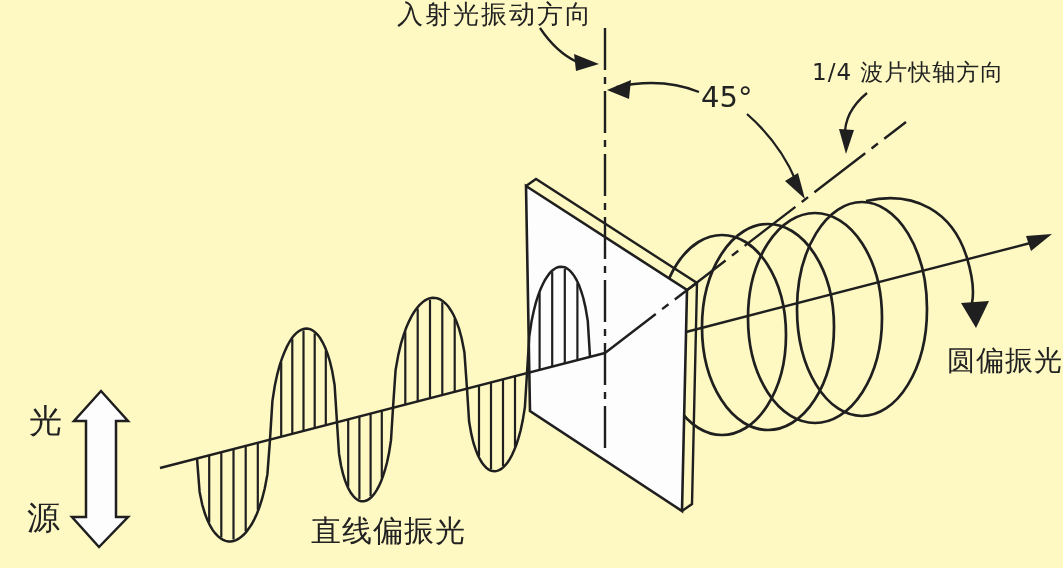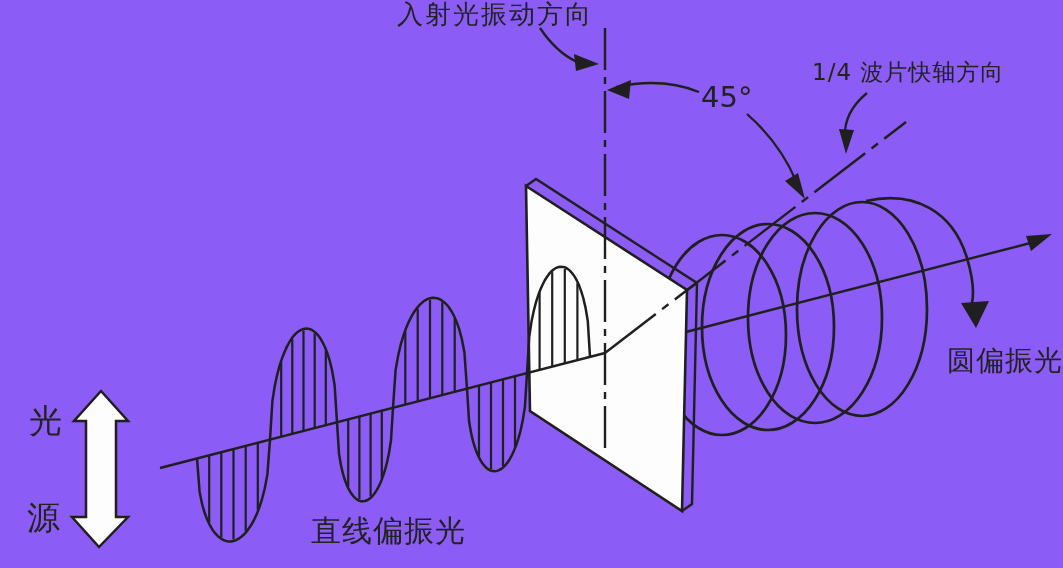--- a/index.html
+++ b/index.html
@@ -5,21 +5,21 @@
   html, body {
     margin: 0;
     padding: 0;
     background: #ffffff;
     font-family: "DejaVu Sans", sans-serif;
   }
   .stage {
     position: relative;
     width: 1063px;
     height: 568px;
-    background: #8b5cf6;
+    background: #fef9c3;
     overflow: hidden;
   }
   svg { display: block; }
   .ink-line   { stroke: #1f1f1f; fill: none; }
   .ink-fill   { fill: #1f1f1f; stroke: none; }
   .plate-face { fill: #fdfdfd; stroke: #1f1f1f; }
   text {
     fill: #222222;
     font-family: "DejaVu Sans", sans-serif;
   }

